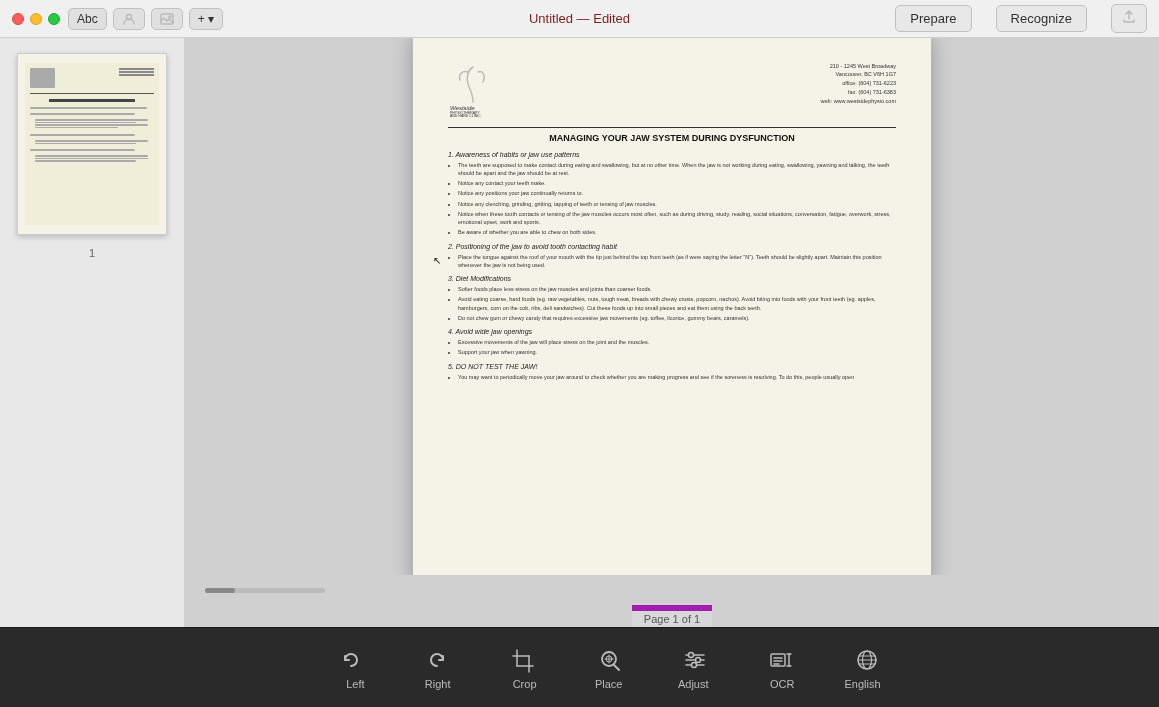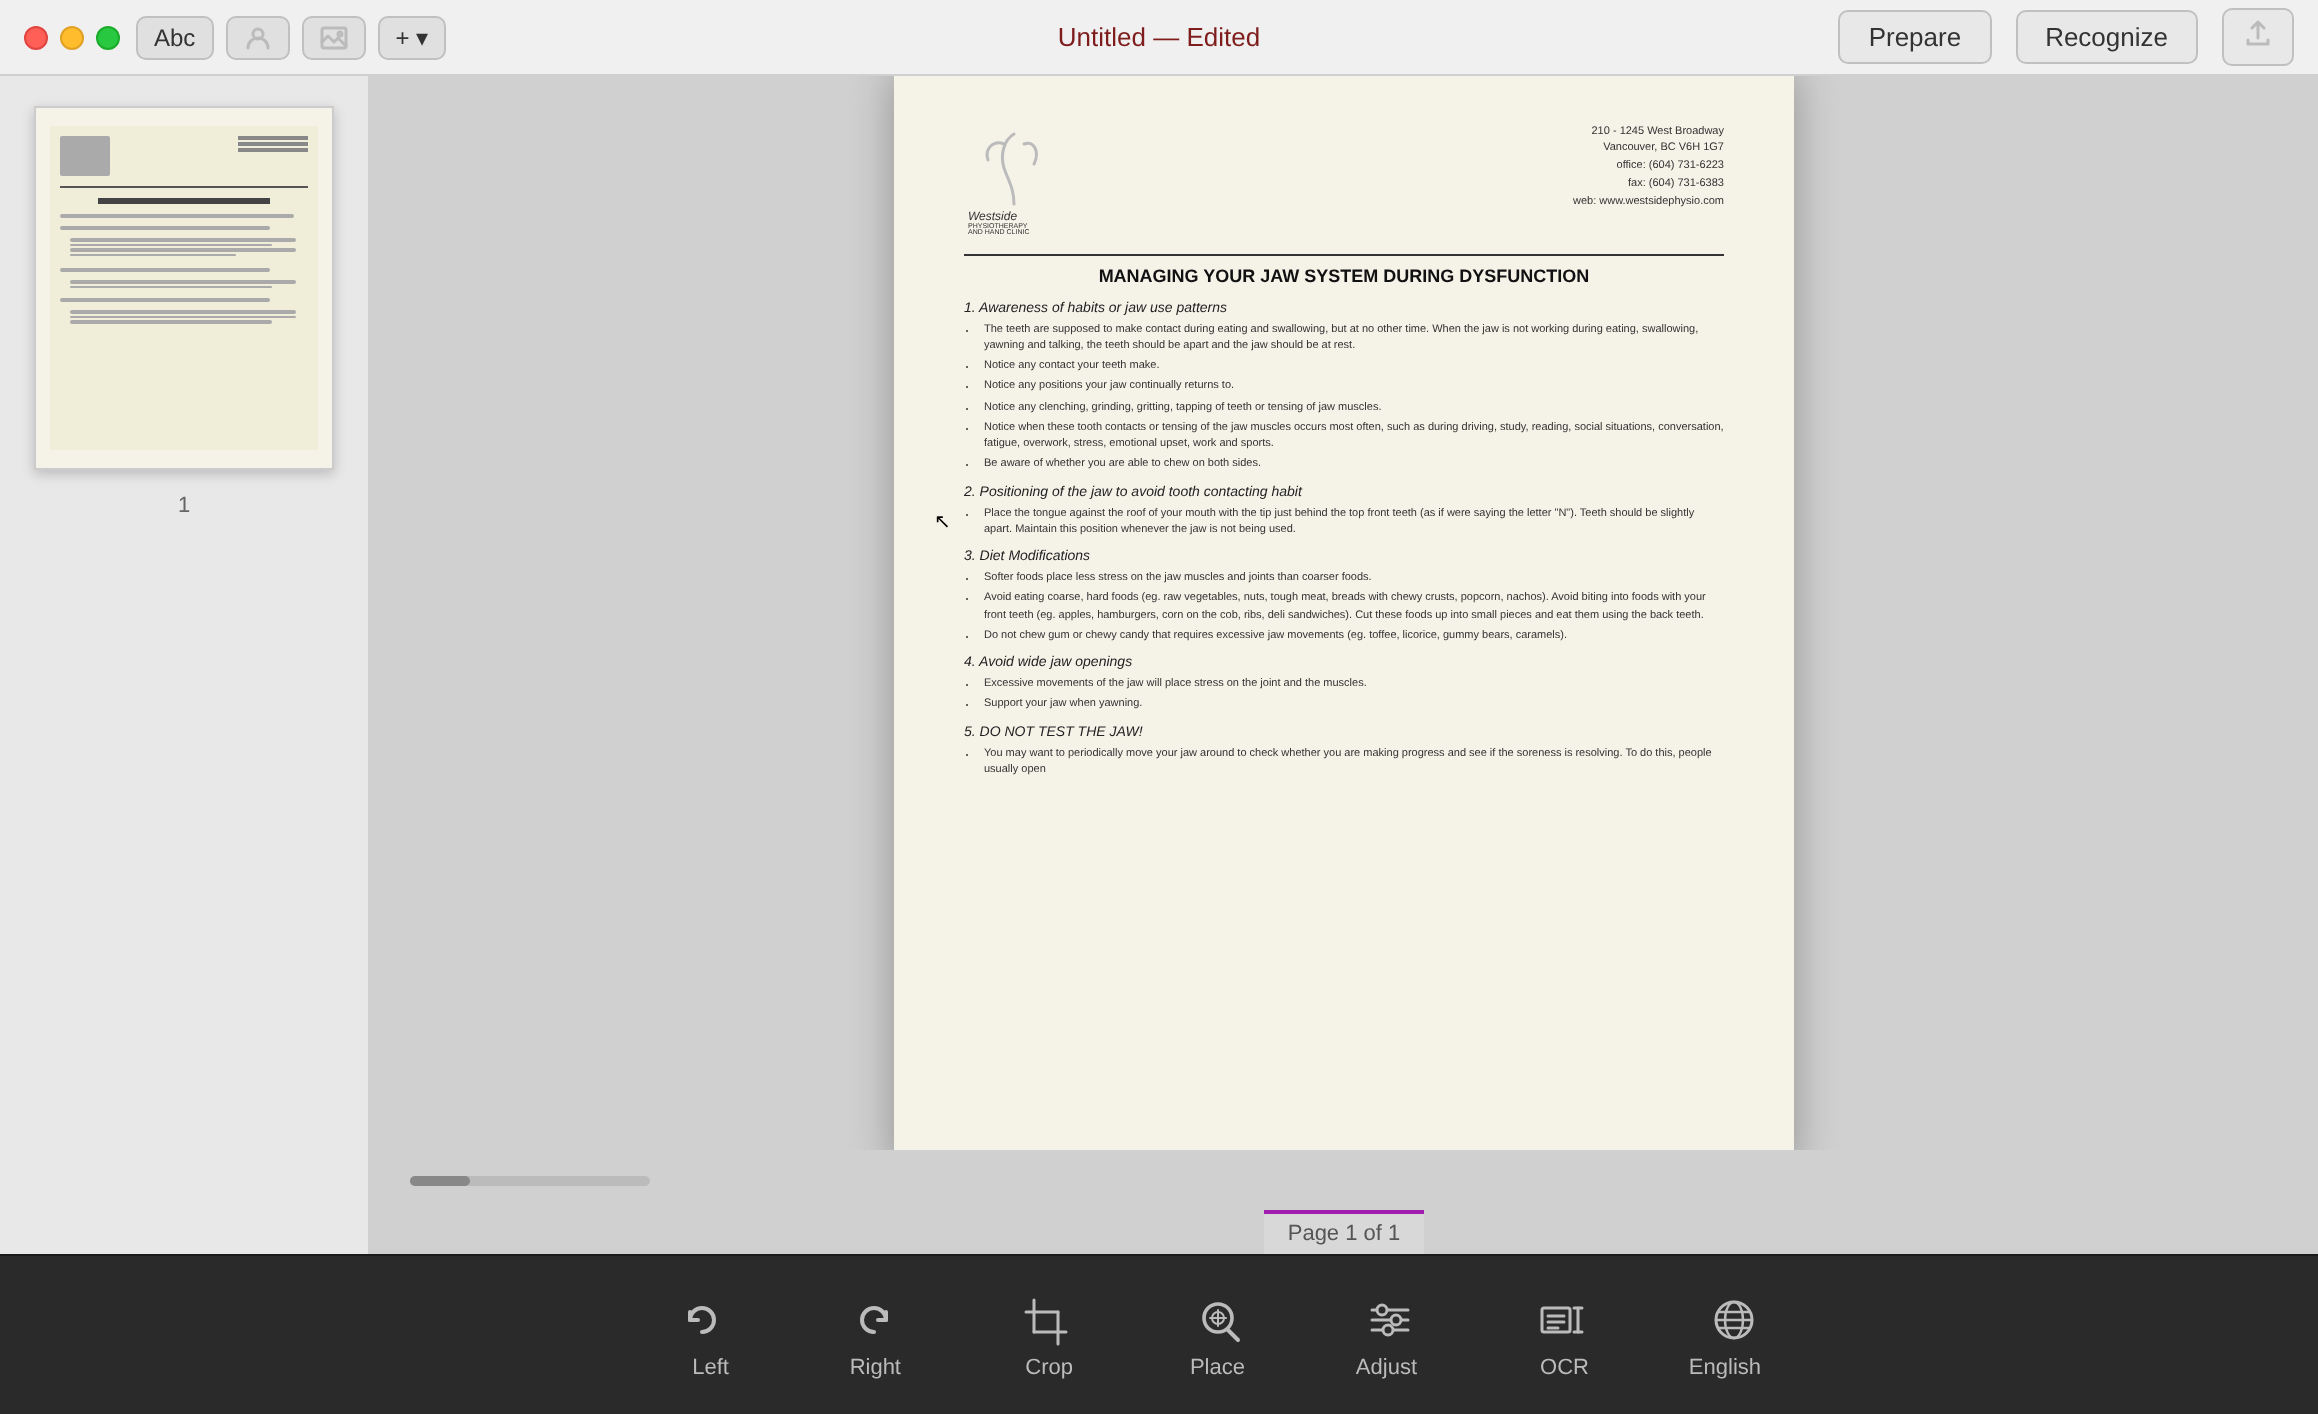--- a/index.html
+++ b/index.html
@@ -67,21 +67,21 @@
       cursor: pointer;
       color: #333;
       display: flex;
       align-items: center;
       gap: 3px;
     }
 
     .titlebar-right {
       display: flex;
       align-items: center;
-      gap: 12px;
+      gap: 24px;
     }
     .action-btn {
       background: #e8e8e8;
       border: 1px solid #c0c0c0;
       border-radius: 5px;
       padding: 5px 14px;
       font-size: 13px;
       cursor: pointer;
       color: #333;
     }
@@ -183,21 +183,21 @@
       display: flex;
       align-items: center;
       justify-content: center;
       width: 100%;
       position: relative;
       overflow: hidden;
     }
 
     .document-page {
       background: #f5f2e8;
-      width: 450px;
+      width: 518px;
       height: 550px;
       box-shadow: 0 4px 20px rgba(0,0,0,0.3);
       position: relative;
       overflow: hidden;
       padding: 30px 35px;
     }
 
     .doc-header {
       display: flex;
       justify-content: space-between;
@@ -281,21 +281,21 @@
       background: #888;
       border-radius: 3px;
       position: absolute;
       left: 0;
     }
 
     
     .status-bar {
       height: 22px;
       background: #d8d8d8;
-      border-top: 2px solid #a21caf;
+      border-top: 6px solid #a21caf;
       display: flex;
       align-items: center;
       padding: 0 12px;
     }
     .page-info {
       font-size: 11px;
       color: #555;
     }
 
     

